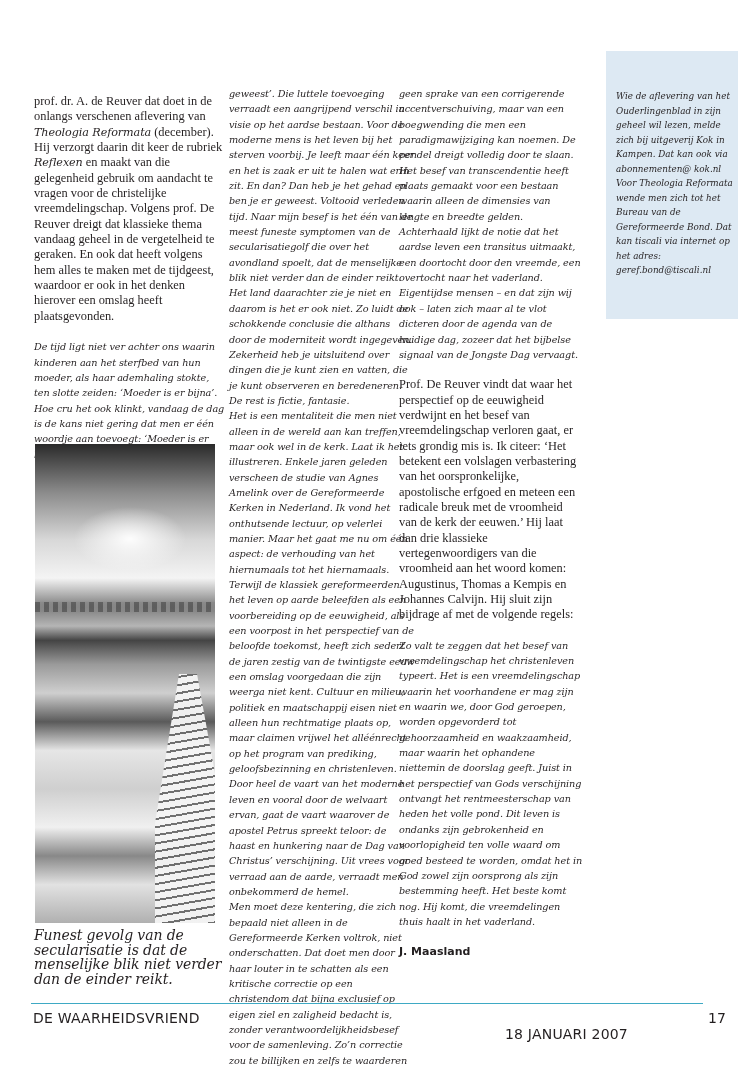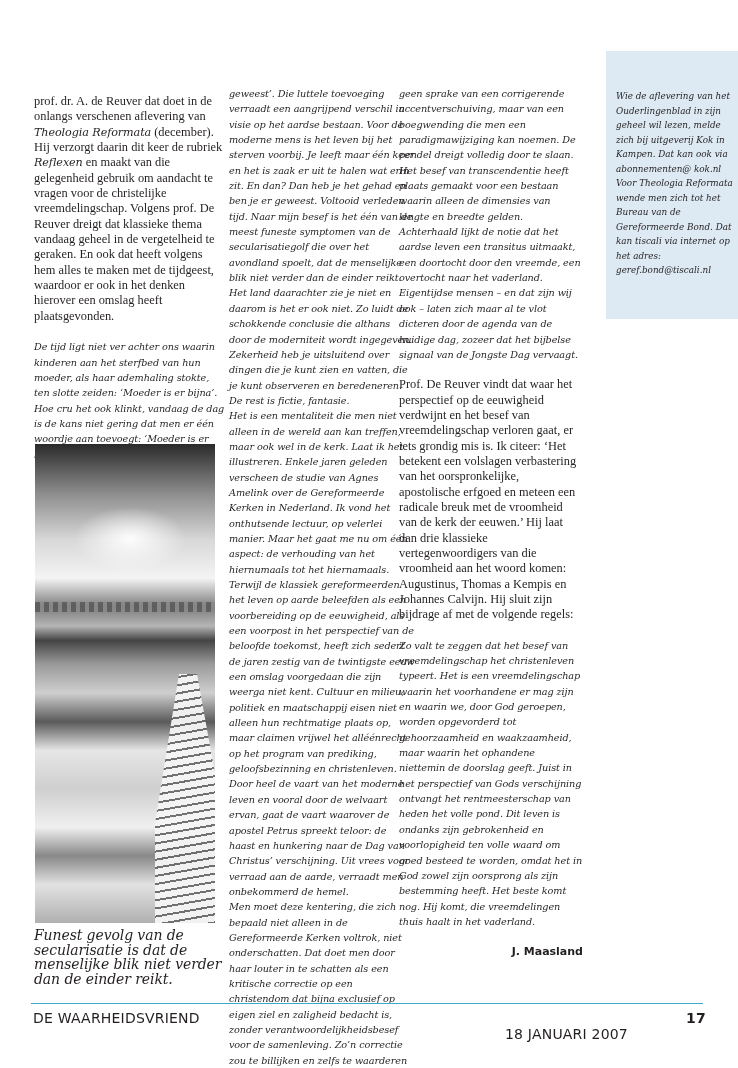--- a/index.html
+++ b/index.html
@@ -37,28 +37,28 @@
     position: absolute; left: 606px; top: 51px; width: 132px; height: 268px;
     background: #dde9f3;
     padding-left: 32px;
   }
   .sidebar .txt {
     position: absolute; left: 10px; top: 38px; width: 122px;
     font-family: "DejaVu Serif", "Liberation Serif", serif; font-style: italic;
     font-size: 8.8px; line-height: 14.5px; color: #231f20;
   }
   .author {
-    text-align: right; font-family: "DejaVu Sans", "Liberation Sans", sans-serif;
+    font-family: "DejaVu Sans", "Liberation Sans", sans-serif;
     font-weight: bold; font-size: 11px; line-height: 15.35px;
   }
   .footer-rule { position: absolute; left: 31px; top: 1003px; width: 672px; height: 1px; background: #3ea9c4; }
   .footer { position: absolute; top: 1010px; font-family: "DejaVu Sans", "Liberation Sans", sans-serif; font-size: 14px; color: #231f20; letter-spacing: 0.2px; }
   #footer-pub { left: 33px; }
   #footer-date { left: 505px; margin-top: 16px; }
-  #footer-page { left: 686px; font-weight: bold; }
+  #footer-page { left: 708px; }
 </style>
 </head>
 <body>
 
 <div class="col serif" id="col1">
   <p>
     <span>prof. dr. A. de Reuver dat doet in de onlangs verschenen aflevering van </span><i class="italic" style="font-size:11.2px">Theologia Reformata</i><span> (december). Hij verzorgt daarin dit keer de rubriek </span><i class="italic" style="font-size:11.2px">Reflexen</i><span> en maakt van die gelegenheid gebruik om aandacht te vragen voor de christelijke vreemdelingschap. Volgens prof. De Reuver dreigt dat klassieke thema vandaag geheel in de vergetelheid te geraken. En ook dat heeft volgens hem alles te maken met de tijdgeest, waardoor er ook in het denken hierover een omslag heeft plaatsgevonden.</span>
   </p>
   <div class="gap"></div>
   <p class="italic">De tijd ligt niet ver achter ons waarin kinderen aan het sterfbed van hun moeder, als haar ademhaling stokte, ten slotte zeiden: ‘Moeder is er bijna’. Hoe cru het ook klinkt, vandaag de dag is de kans niet gering dat men er één woordje aan toevoegt: ‘Moeder is er bijna</p>

